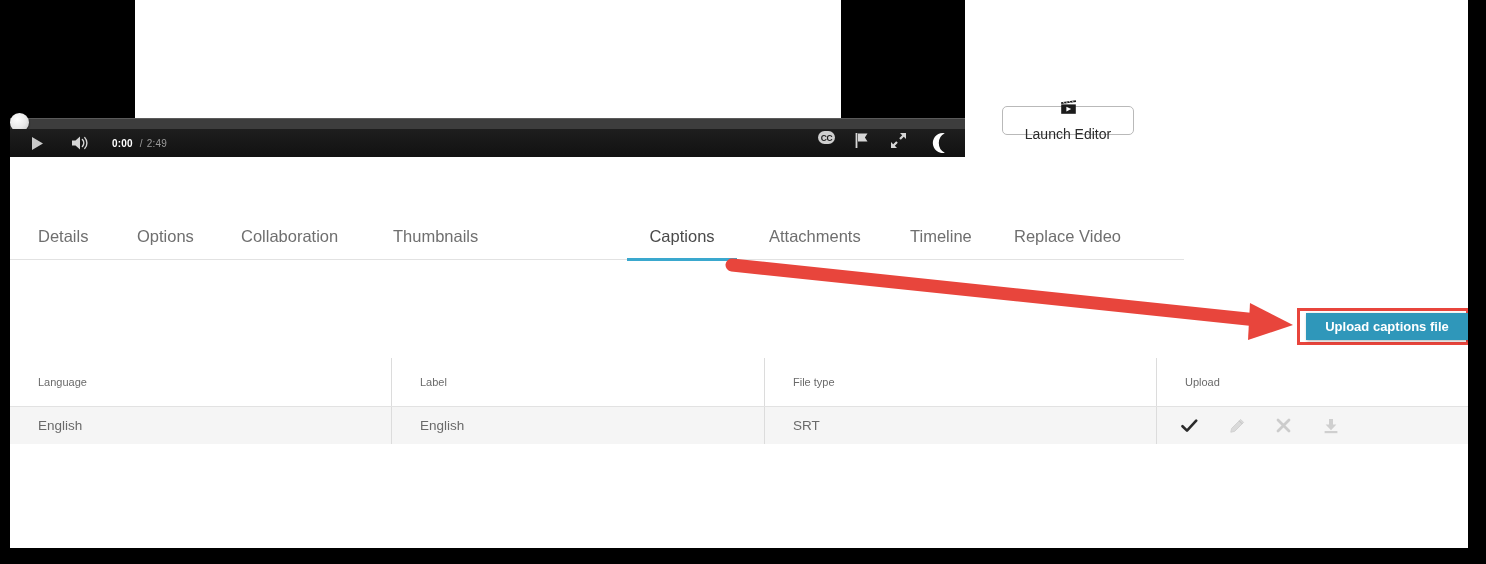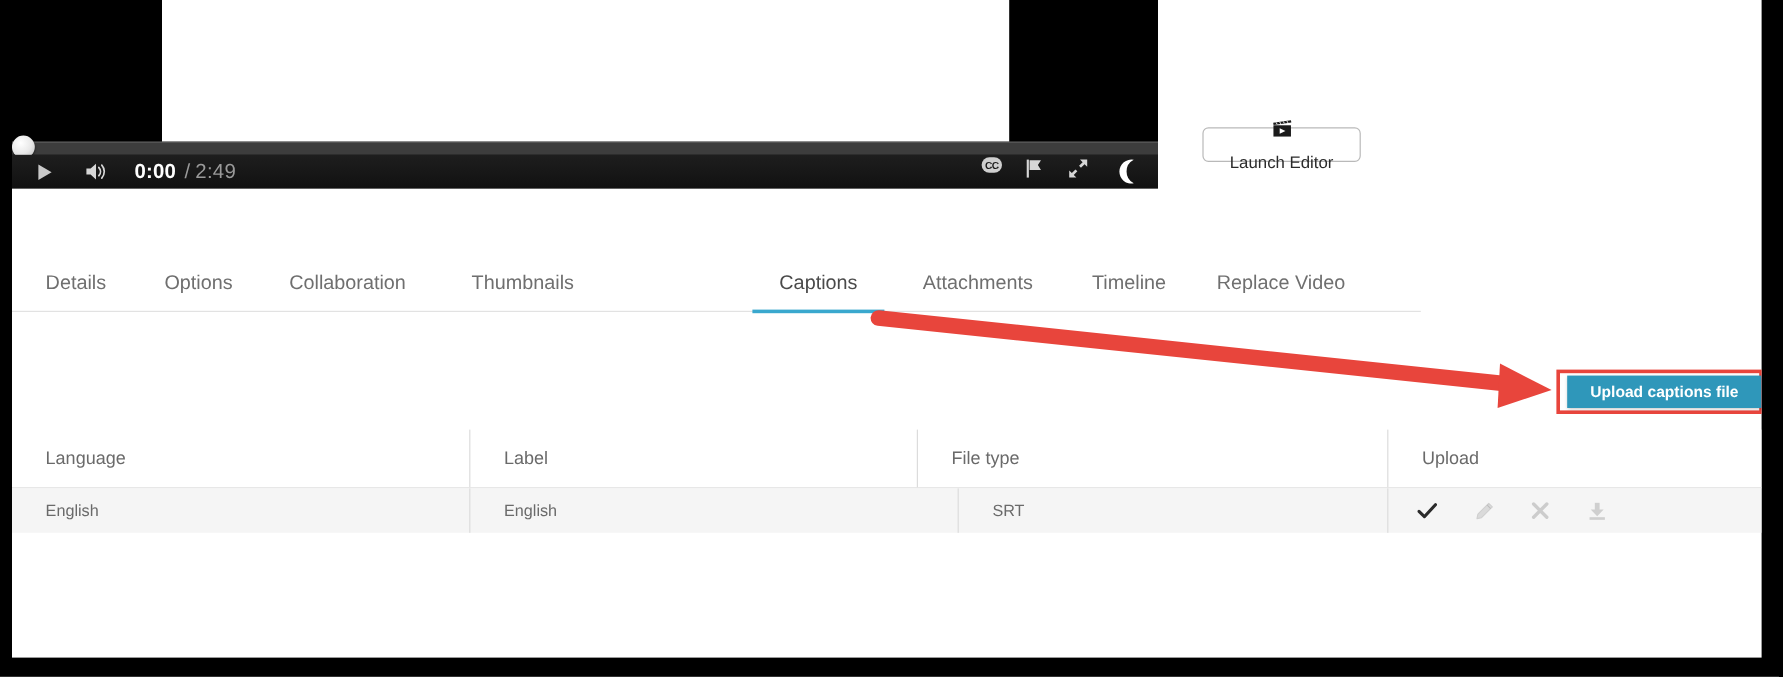--- a/index.html
+++ b/index.html
@@ -90,21 +90,21 @@
   .ctl {
     color: #cfcfcf;
     display: flex;
     align-items: center;
     justify-content: center;
   }
   #play-button { margin-left: 18px; width: 18px; height: 18px; }
   #volume-button { margin-left: 24px; width: 20px; height: 18px; }
   #time-display {
     margin-left: 22px;
-    font-size: 17px;
+    font-size: 10px;
     display: flex;
     align-items: baseline;
     letter-spacing: .2px;
   }
   #time-current { color: #ffffff; font-weight: bold; }
   #time-sep { color: #9a9a9a; margin-left: 7px; }
   #time-total { color: #9a9a9a; margin-left: 4px; }
   #right-controls {
     margin-left: auto;
     display: flex;
@@ -247,21 +247,21 @@
     position: absolute;
     top: 0;
     height: 100%;
     display: flex;
     align-items: center;
     box-sizing: border-box;
   }
   .cell.divided { border-left: 1px solid #dcdcdc; }
   .cell-text {
     padding-left: 28px;
-    font-size: 15px;
+    font-size: 11px;
     color: #6a6a6a;
   }
   #table-body-row .cell-text { font-size: 13.5px; color: #6a6a6a; }
   #actions-cell-body {
     padding-left: 24px;
     display: flex;
     align-items: center;
     gap: 30px;
   }
   .action-icon {
@@ -387,21 +387,21 @@
         </div>
       </div>
 
       <div id="table-body-row">
         <div class="cell" style="left:0px;width:381px">
           <span class="cell-text">English</span>
         </div>
         <div class="cell divided" style="left:381px;width:373px">
           <span class="cell-text">English</span>
         </div>
-        <div class="cell divided" style="left:788px;width:392px">
+        <div class="cell divided" style="left:754px;width:392px">
           <span class="cell-text">SRT</span>
         </div>
         <div class="cell divided" style="left:1146px;width:312px">
           <div id="actions-cell-body">
 
             <div class="action-icon">
               <svg width="17" height="14" viewBox="0 0 17 14" aria-hidden="true">
                 <path d="M1.5 7.2 6 11.6 15.2 1.6" stroke="#2b2b2b" stroke-width="2.6" fill="none" stroke-linecap="round" stroke-linejoin="round"></path>
               </svg>
             </div>

